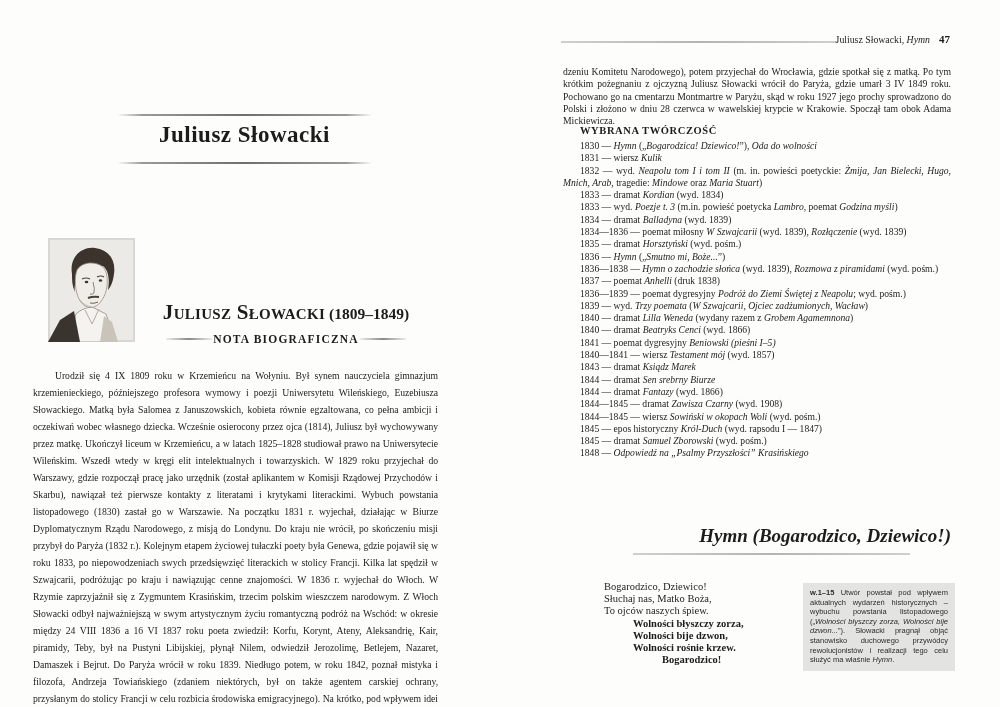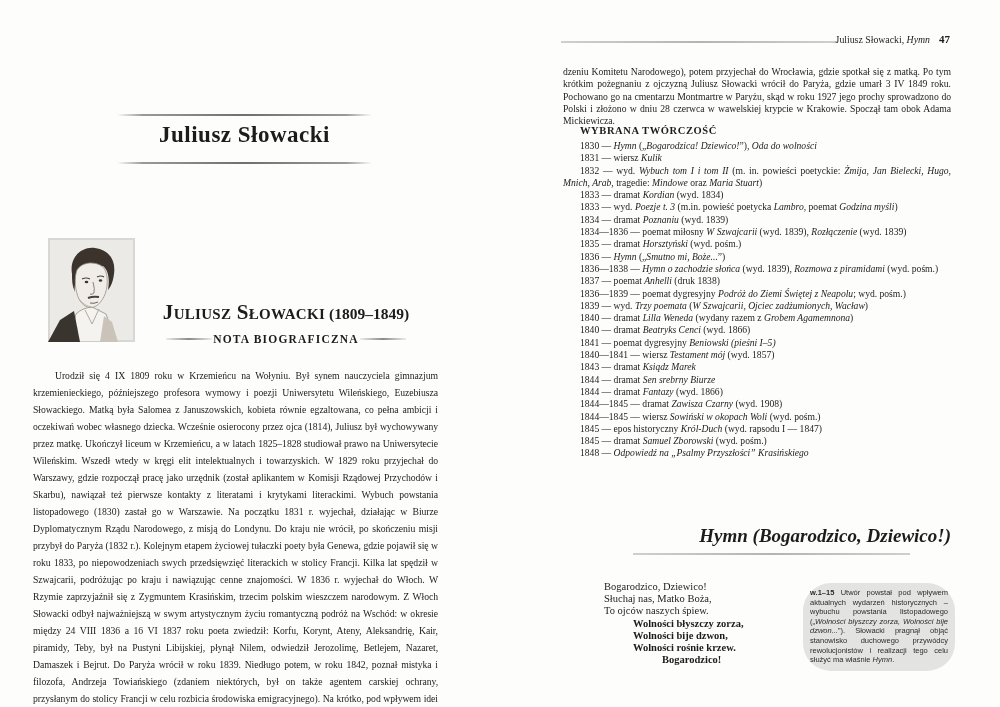--- a/index.html
+++ b/index.html
@@ -34,21 +34,21 @@
   .work-entry.wrap{white-space:normal;text-align:justify;}
   .it{font-style:italic;}
   .bd{font-weight:bold;}
   #poem-title{left:563px;top:525px;width:388px;text-align:right;font-size:19px;font-weight:bold;font-style:italic;}
   #poem-rule{left:633px;top:553px;width:277px;}
   #poem{left:596px;top:581px;font-size:10.5px;line-height:12.2px;margin-left:8px;}
   .poem-line{white-space:nowrap;}
   .poem-line.bd{font-weight:bold;}
   #note-box{left:803px;top:583px;width:152px;background:#e3e3e2;box-sizing:border-box;
             padding:5px 7px 6px 7px;font-family:"Liberation Sans",sans-serif;font-size:7.5px;
-            line-height:9.6px;text-align:justify;color:#2b2b2b;border-radius:28px;}
+            line-height:9.6px;text-align:justify;color:#2b2b2b;}
 </style>
 </head>
 <body>
 
 <div id="canvas">
 
   <div class="abs rule" id="lp-rule-top"></div>
   <div class="abs" id="lp-title">Juliusz Słowacki</div>
   <div class="abs rule" id="lp-rule-bottom"></div>
 
@@ -90,24 +90,24 @@
   <div class="abs" id="running-title">
     <span>Juliusz Słowacki, </span><span class="it">Hymn</span><span id="page-number">47</span>
   </div>
 
   <div class="abs" id="continuation">dzeniu Komitetu Narodowego), potem przyjechał do Wrocławia, gdzie spotkał się z matką. Po tym krótkim pożegnaniu z ojczyzną Juliusz Słowacki wrócił do Paryża, gdzie umarł 3 IV 1849 roku. Pochowano go na cmentarzu Montmartre w Paryżu, skąd w roku 1927 jego prochy sprowadzono do Polski i złożono w dniu 28 czerwca w wawelskiej krypcie w Krakowie. Spoczął tam obok Adama Mickiewicza.</div>
 
   <div class="abs" id="works-heading">WYBRANA TWÓRCZOŚĆ</div>
   <div class="abs" id="works-list">
       <div class="work-entry"><span class="">1830 — </span><span class="it">Hymn</span><span class=""> („</span><span class="it">Bogarodzica! Dziewico!</span><span class="">”), </span><span class="it">Oda do wolności</span></div>
       <div class="work-entry"><span class="">1831 — wiersz </span><span class="it">Kulik</span></div>
-      <div class="work-entry wrap"><span class="">1832 — wyd. </span><span class="it">Wybuch tom I i tom II</span><span class=""> (m. in. powieści poetyckie: </span><span class="it">Żmija, Jan Bielecki, Hugo, Mnich, Arab</span><span class="">, tragedie: </span><span class="it">Mindowe</span><span class=""> oraz </span><span class="it">Maria Stuart</span><span class="">)</span></div>
+      <div class="work-entry wrap"><span class="">1832 — wyd. </span><span class="it">Neapolu tom I i tom II</span><span class=""> (m. in. powieści poetyckie: </span><span class="it">Żmija, Jan Bielecki, Hugo, Mnich, Arab</span><span class="">, tragedie: </span><span class="it">Mindowe</span><span class=""> oraz </span><span class="it">Maria Stuart</span><span class="">)</span></div>
       <div class="work-entry"><span class="">1833 — dramat </span><span class="it">Kordian</span><span class=""> (wyd. 1834)</span></div>
       <div class="work-entry"><span class="">1833 — wyd. </span><span class="it">Poezje t. 3</span><span class=""> (m.in. powieść poetycka </span><span class="it">Lambro</span><span class="">, poemat </span><span class="it">Godzina myśli</span><span class="">)</span></div>
-      <div class="work-entry"><span class="">1834 — dramat </span><span class="it">Poznaniu</span><span class=""> (wyd. 1839)</span></div>
+      <div class="work-entry"><span class="">1834 — dramat </span><span class="it">Balladyna</span><span class=""> (wyd. 1839)</span></div>
       <div class="work-entry"><span class="">1834—1836 — poemat miłosny </span><span class="it">W Szwajcarii</span><span class=""> (wyd. 1839), </span><span class="it">Rozłączenie</span><span class=""> (wyd. 1839)</span></div>
       <div class="work-entry"><span class="">1835 — dramat </span><span class="it">Horsztyński</span><span class=""> (wyd. pośm.)</span></div>
       <div class="work-entry"><span class="">1836 — </span><span class="it">Hymn</span><span class=""> („</span><span class="it">Smutno mi, Boże...</span><span class="">”)</span></div>
       <div class="work-entry"><span class="">1836—1838 — </span><span class="it">Hymn o zachodzie słońca</span><span class=""> (wyd. 1839), </span><span class="it">Rozmowa z piramidami</span><span class=""> (wyd. pośm.)</span></div>
       <div class="work-entry"><span class="">1837 — poemat </span><span class="it">Anhelli</span><span class=""> (druk 1838)</span></div>
       <div class="work-entry"><span class="">1836—1839 — poemat dygresyjny </span><span class="it">Podróż do Ziemi Świętej z Neapolu</span><span class="">; wyd. pośm.)</span></div>
       <div class="work-entry"><span class="">1839 — wyd. </span><span class="it">Trzy poemata</span><span class=""> (</span><span class="it">W Szwajcarii, Ojciec zadżumionych, Wacław</span><span class="">)</span></div>
       <div class="work-entry"><span class="">1840 — dramat </span><span class="it">Lilla Weneda</span><span class=""> (wydany razem z </span><span class="it">Grobem Agamemnona</span><span class="">)</span></div>
       <div class="work-entry"><span class="">1840 — dramat </span><span class="it">Beatryks Cenci</span><span class=""> (wyd. 1866)</span></div>
       <div class="work-entry"><span class="">1841 — poemat dygresyjny </span><span class="it">Beniowski (pieśni I–5)</span></div>

